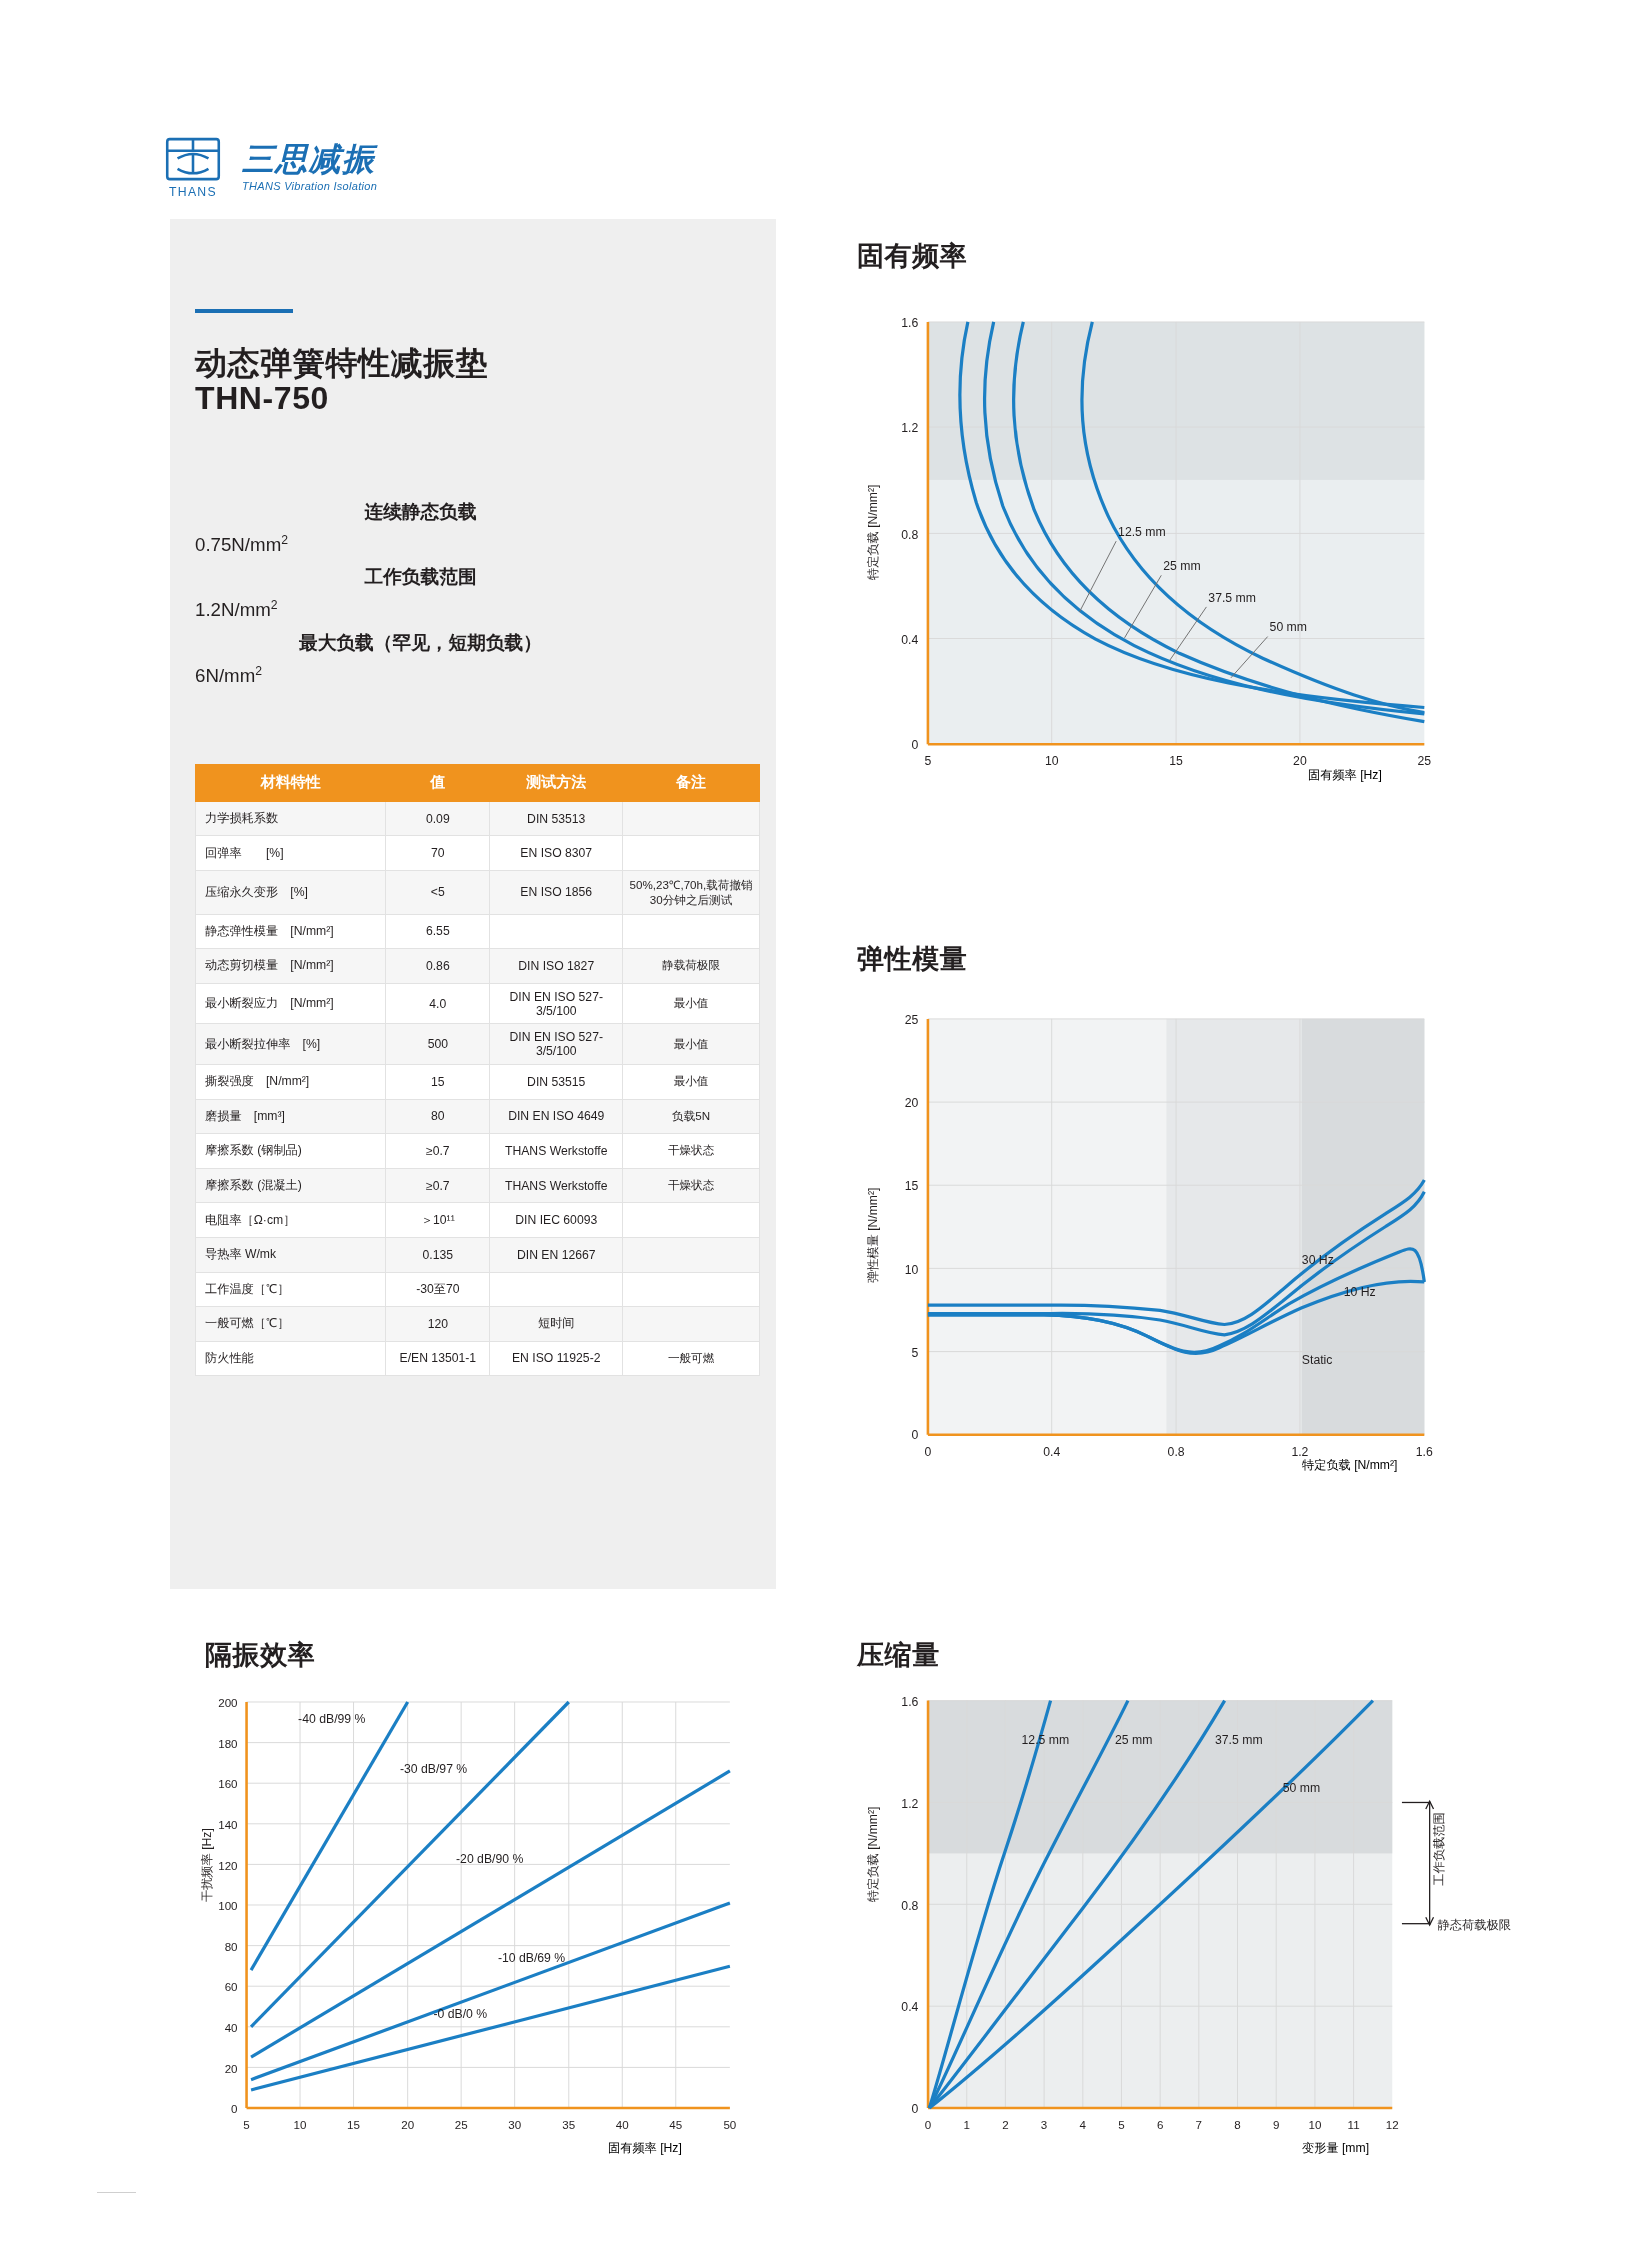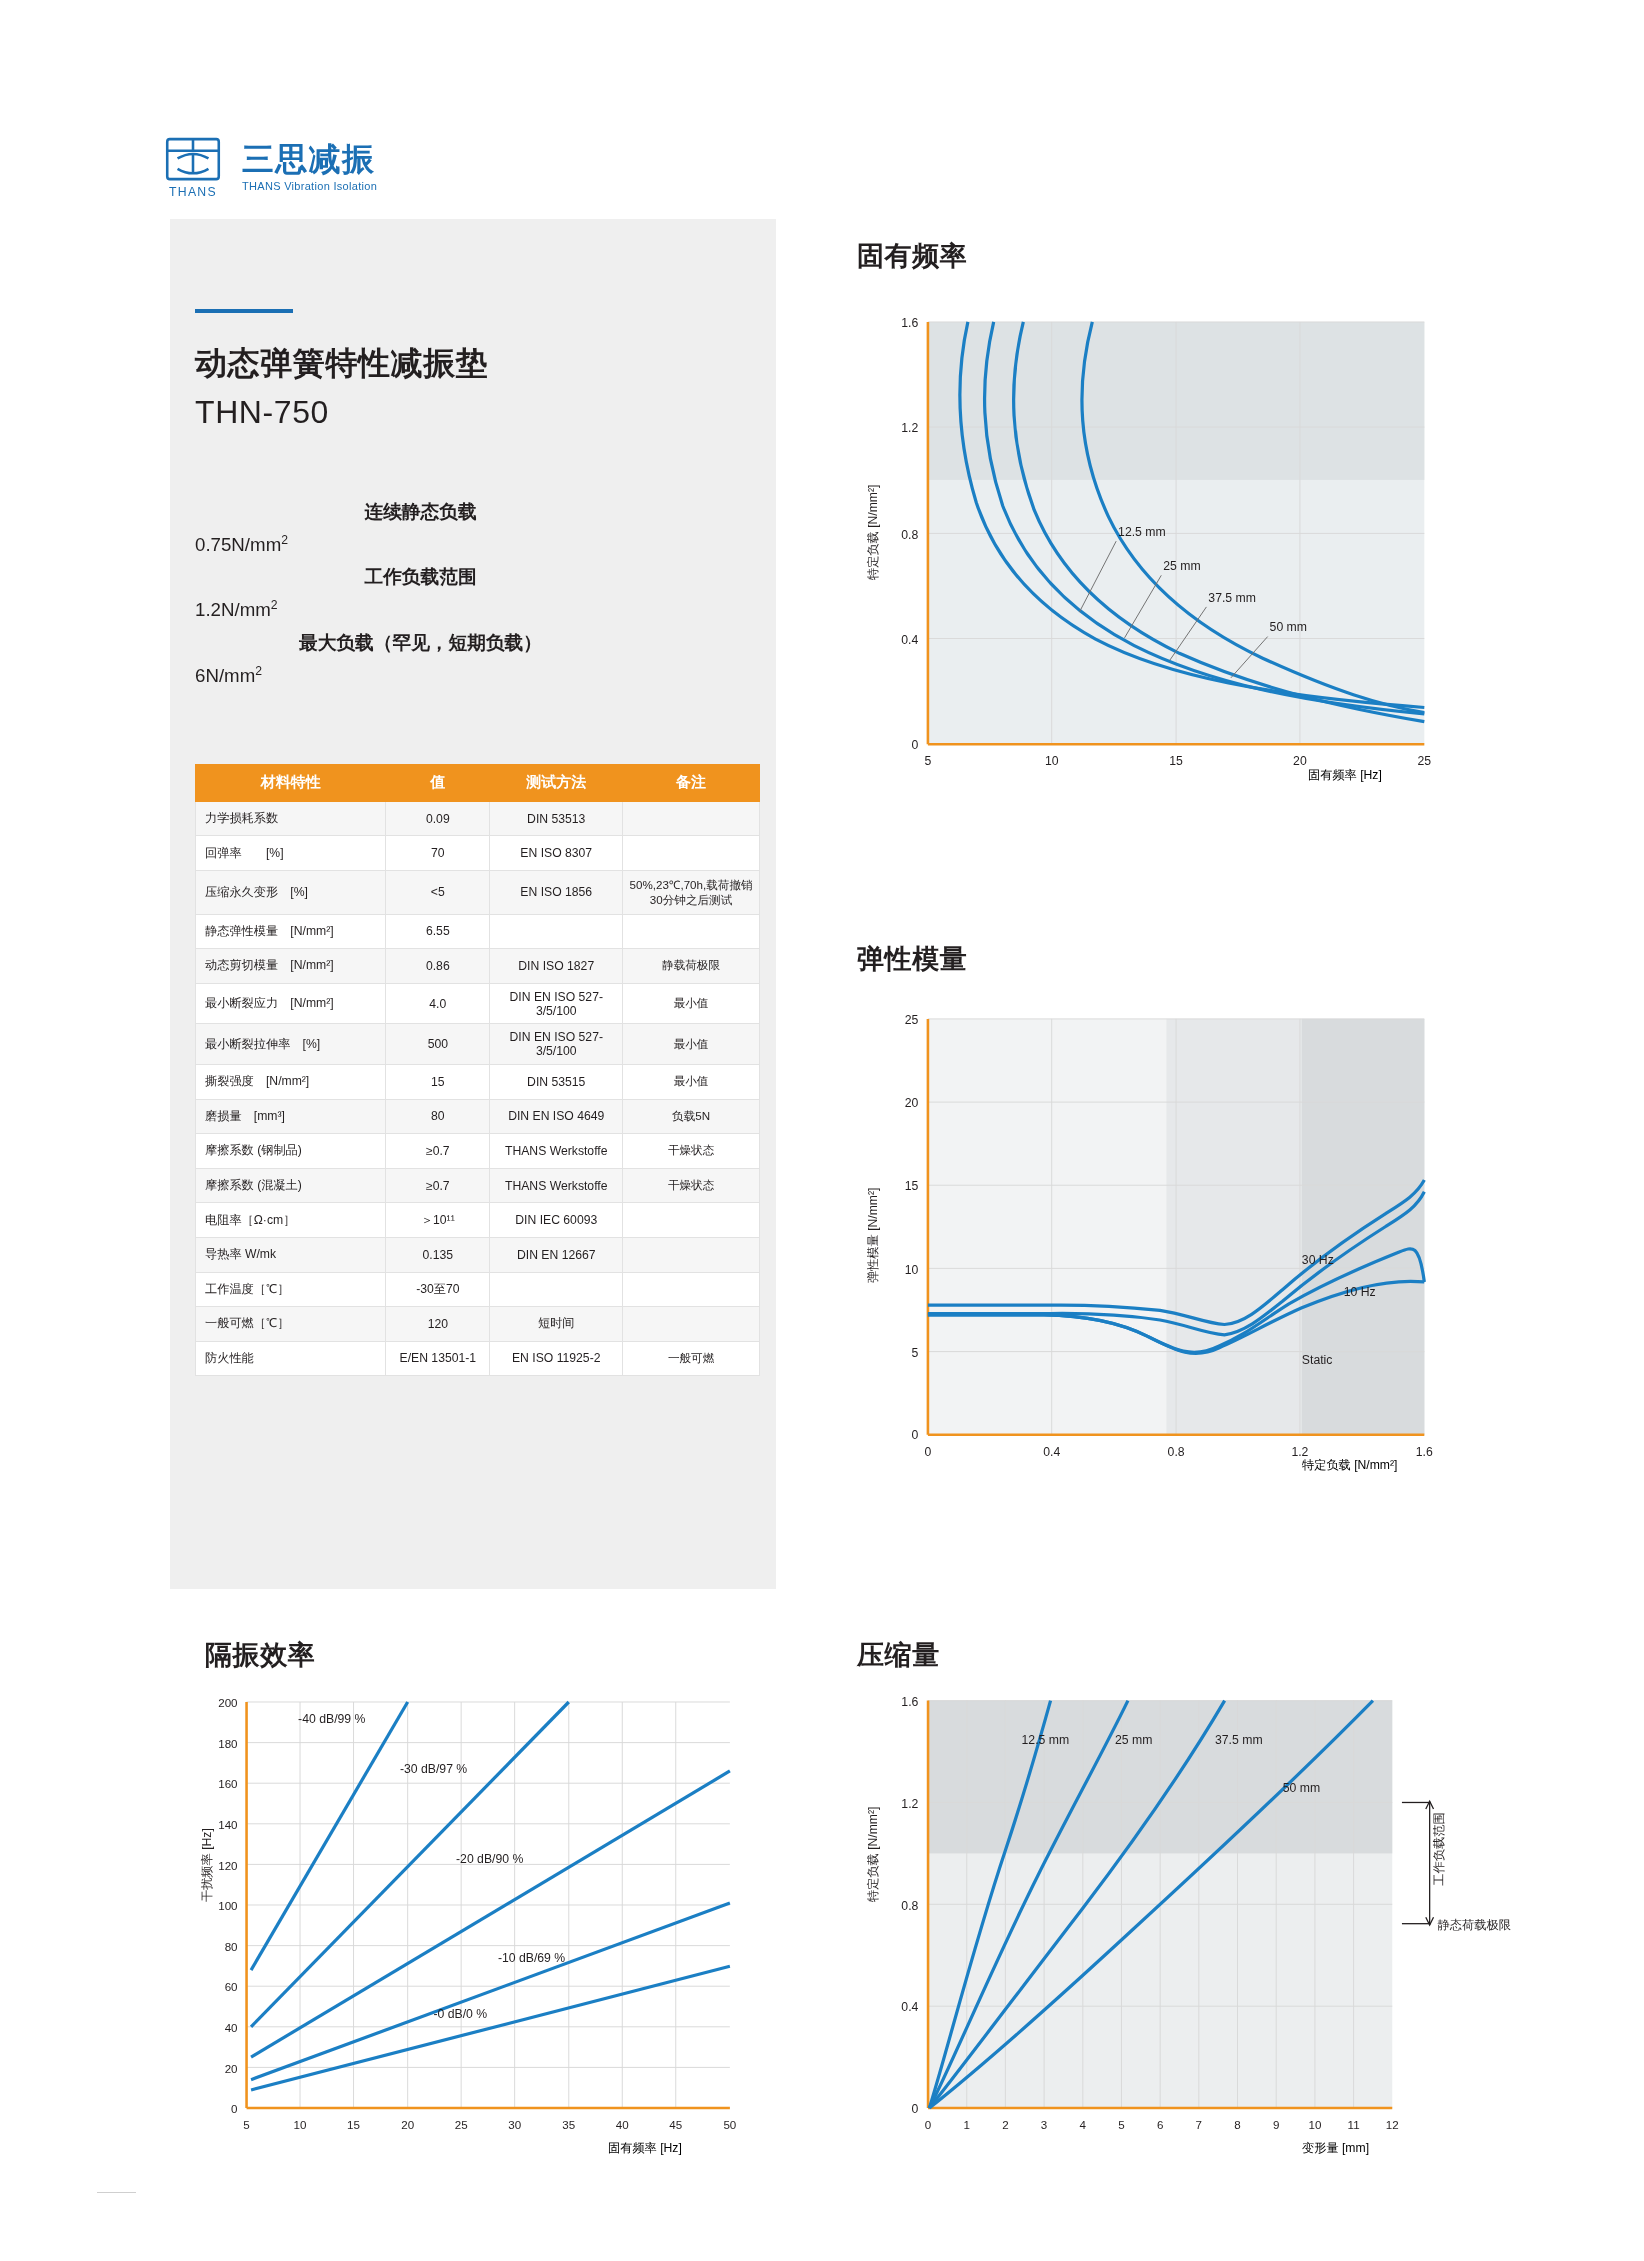--- a/index.html
+++ b/index.html
@@ -3,29 +3,29 @@
 <meta charset="utf-8">
 <style>
   html,body{margin:0;padding:0;background:#ffffff;}
   body{width:1644px;height:2261px;font-family:"Liberation Sans",sans-serif;color:#231f20;position:relative;overflow:hidden;}
   .page{position:absolute;left:0;top:0;width:1644px;height:2261px;}
 
   
   .logo-wrap{position:absolute;left:158px;top:134px;display:flex;align-items:center;gap:14px;}
   .logo-mark{width:70px;height:67px;position:relative;}
   .logo-mark svg{display:block;}
-  .logo-text{display:flex;flex-direction:column;justify-content:center;}
+  .logo-text{display:flex;flex-direction:column;justify-content:center;font-style:italic;}
   .logo-cn{font-size:32px;font-weight:bold;color:#1b6fb4;letter-spacing:1.3px;line-height:1.05;}
   .logo-en{font-size:11px;color:#1b6fb4;letter-spacing:0.3px;margin-top:3.9px;}
 
   
   .left-panel{position:absolute;left:170px;top:219px;width:606px;height:1370px;background:#efefef;}
   .rule{position:absolute;left:195px;top:309px;width:98px;height:3.9px;background:#1b6fb4;}
   .title1{position:absolute;left:195px;top:342px;font-size:32px;font-weight:bold;letter-spacing:0.6px;}
-  .title2{position:absolute;left:195px;top:394px;font-size:32px;font-weight:normal;letter-spacing:0.6px;}
+  .title2{position:absolute;left:195px;top:380px;font-size:32px;font-weight:bold;letter-spacing:0.6px;}
 
   .spec{position:absolute;left:195px;top:496px;width:451px;}
   .spec .lbl{font-size:18.7px;font-weight:bold;line-height:1.75;text-align:center;}
   .spec .val{font-size:18.7px;line-height:1.75;}
   .sup{font-size:12.2px;vertical-align:super;}
 
   
   .mat-table{position:absolute;left:195px;top:764px;width:565px;border-collapse:collapse;font-size:12.2px;}
   .mat-table th{background:#f0931e;color:#ffffff;font-size:15px;font-weight:bold;padding:8.4px 2.6px;text-align:center;border:0.6px solid #f0931e;}
   .mat-table td{background:#ffffff;border:0.6px solid #e2e2e2;padding:5.8px 3.9px;text-align:center;vertical-align:middle;height:22px;}

